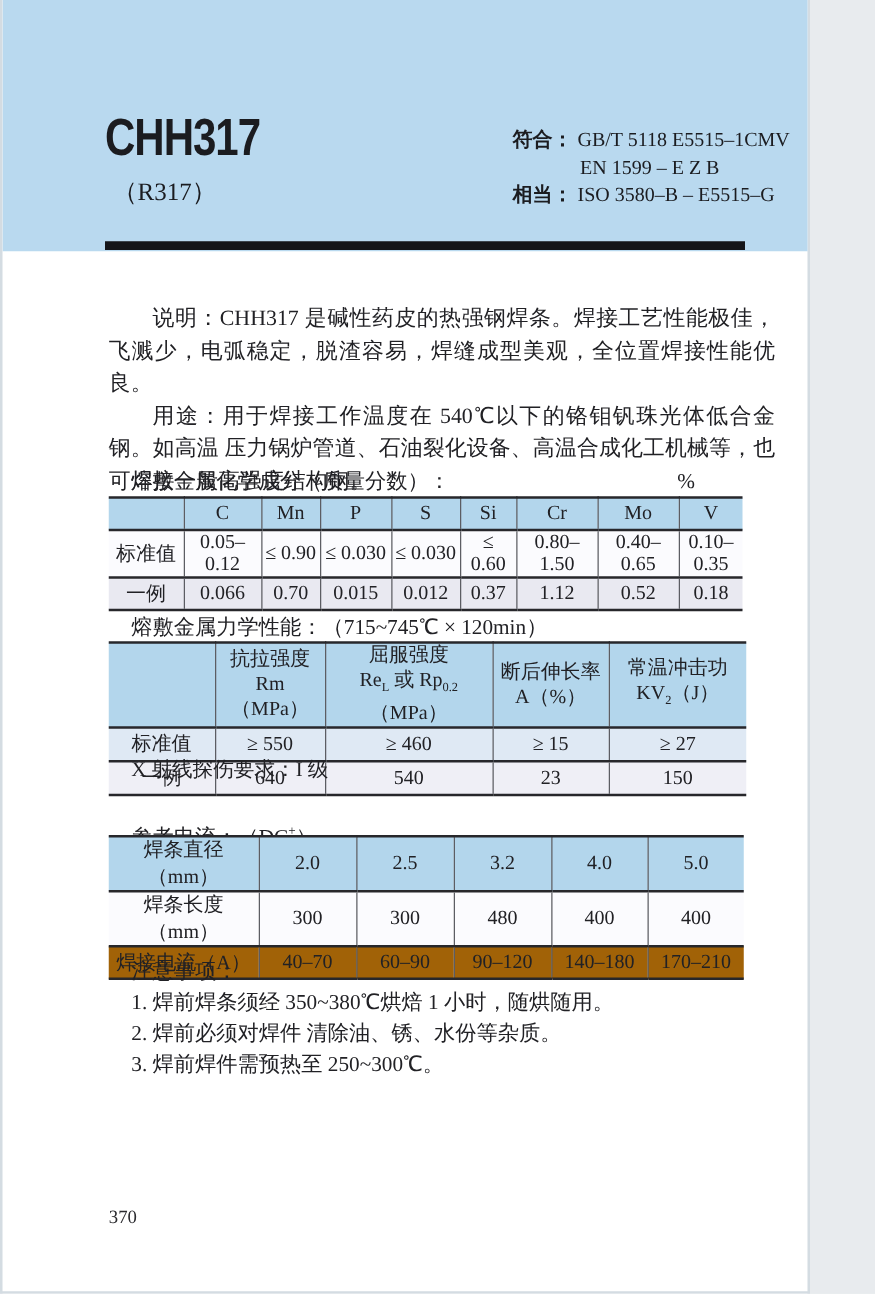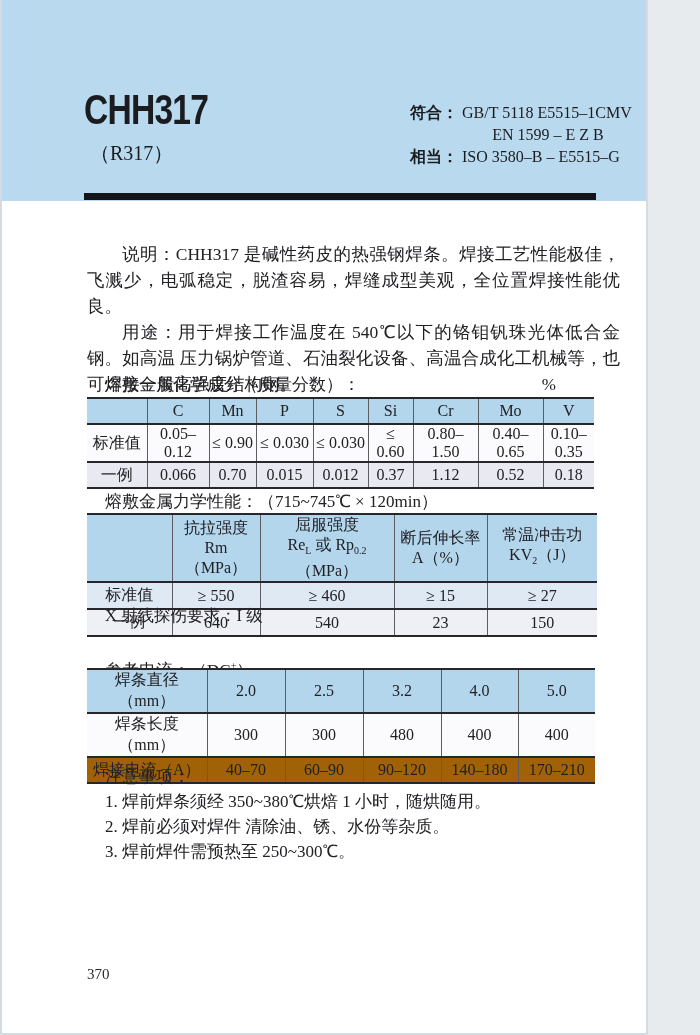--- a/index.html
+++ b/index.html
@@ -12,21 +12,21 @@
   
   .header-band { position:absolute; top:0; left:0; width:700px; height:201px; background:#b9d9ef; }
   .model {
     position:absolute; left:82px; top:86px;
     font-family:"Liberation Sans", sans-serif; font-weight:bold; font-size:41px;
     letter-spacing:-1px; color:#1b1c20; transform:scaleX(0.82) scaleY(1.02); transform-origin:left top;
   }
   .model-alias { position:absolute; left:88px; top:140px; font-size:20px; color:#1b1c20; }
   .standards { position:absolute; left:388px; top:102px; font-size:16px; line-height:22px; color:#1b1c20; white-space:nowrap;margin-left:20px; }
   .std-label { font-weight:bold; font-family:"Liberation Sans", sans-serif; margin-right:4px; }
-  .std-indent { padding-left:54px;text-align:center; }
+  .std-indent { padding-left:54px; }
   .black-bar { position:absolute; left:82px; top:193px; width:512px; height:7px; background:#141519; }
   
   .intro { position:absolute; left:85px; top:241px; width:533px; font-size:17.5px; line-height:26px; text-align:justify; }
   .para { text-indent:2em; }
   .b { font-weight:normal; font-family:"Liberation Sans", sans-serif; }
   
   .sec-title { position:absolute; left:85px; width:507px; font-size:17px; line-height:20px; }
   .sec-title .pad { padding-left:18px; }
   .chem-title { top:375px; }
   .unit { position:absolute; right:38px; top:0; font-weight:normal; font-family:"Liberation Serif", serif; font-size:17px; }

